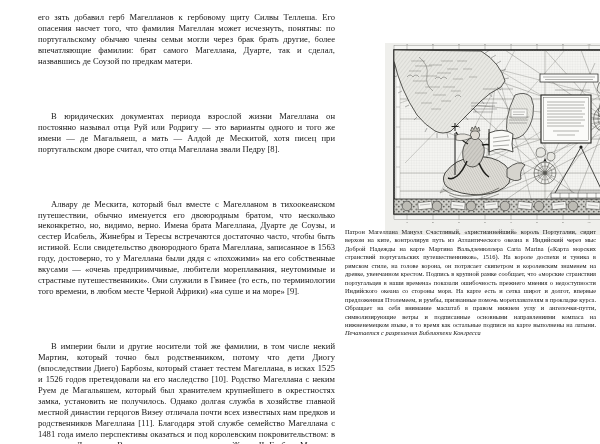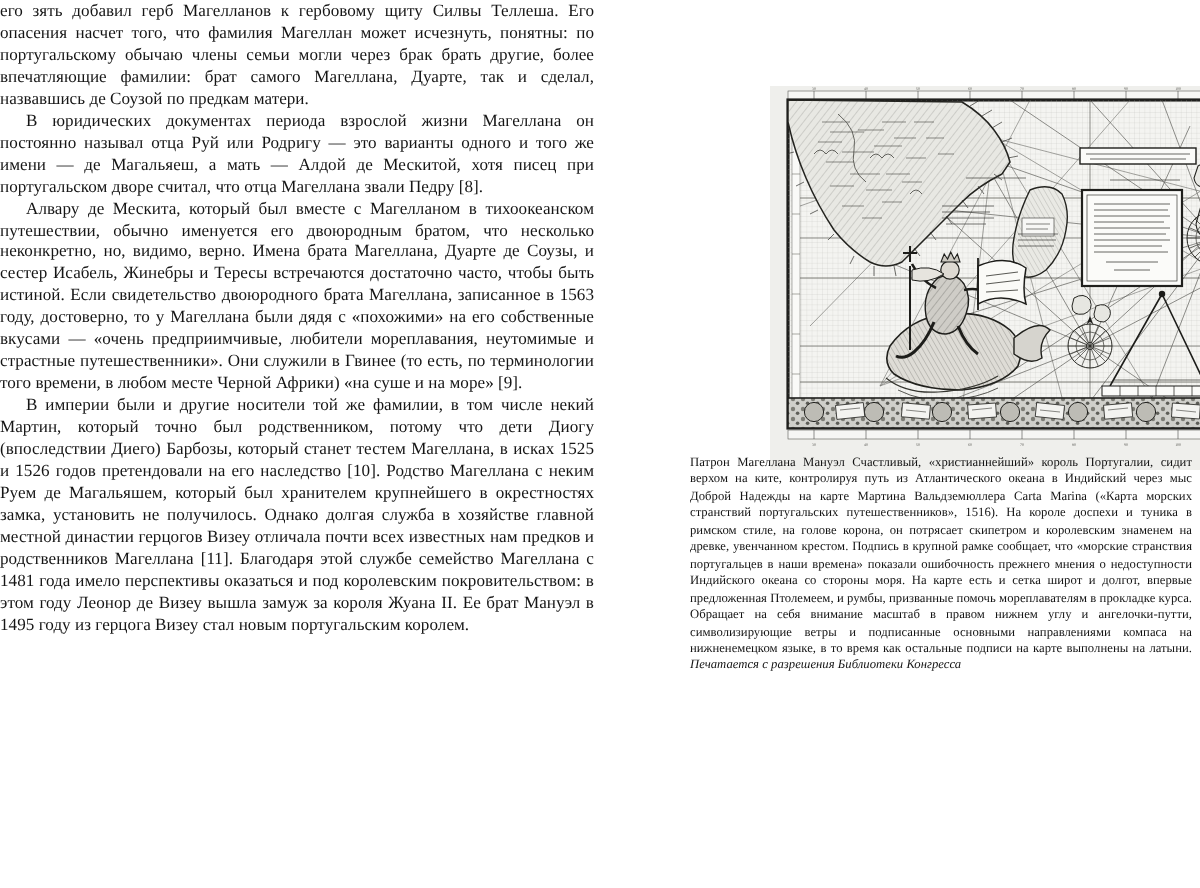--- a/index.html
+++ b/index.html
@@ -21,37 +21,39 @@
     inset: 0;
     width: 600px;
     height: 444px;
     background: #ffffff;
   }
 
   
   .text-column {
     position: absolute;
     left: 0px;
-    top: 0px;
+    top: 12px;
     width: 297px;
     height: 410px;
+    padding-left: 38px;
   }
 
   .body-par {
     margin: 0;
     font-size: 8.55px;
     line-height: 10.95px;
     text-align: justify;
     text-justify: inter-word;
     hyphens: manual;
     letter-spacing: 0.02px;
     color: #151515;
   }
   .body-par + .body-par {
     text-indent: 13px;
+    margin-top: 44px;
   }
   .body-par.first {
     text-indent: 0;
   }
 
   
   .folio {
     position: absolute;
     left: 0px;
     top: 420px;

